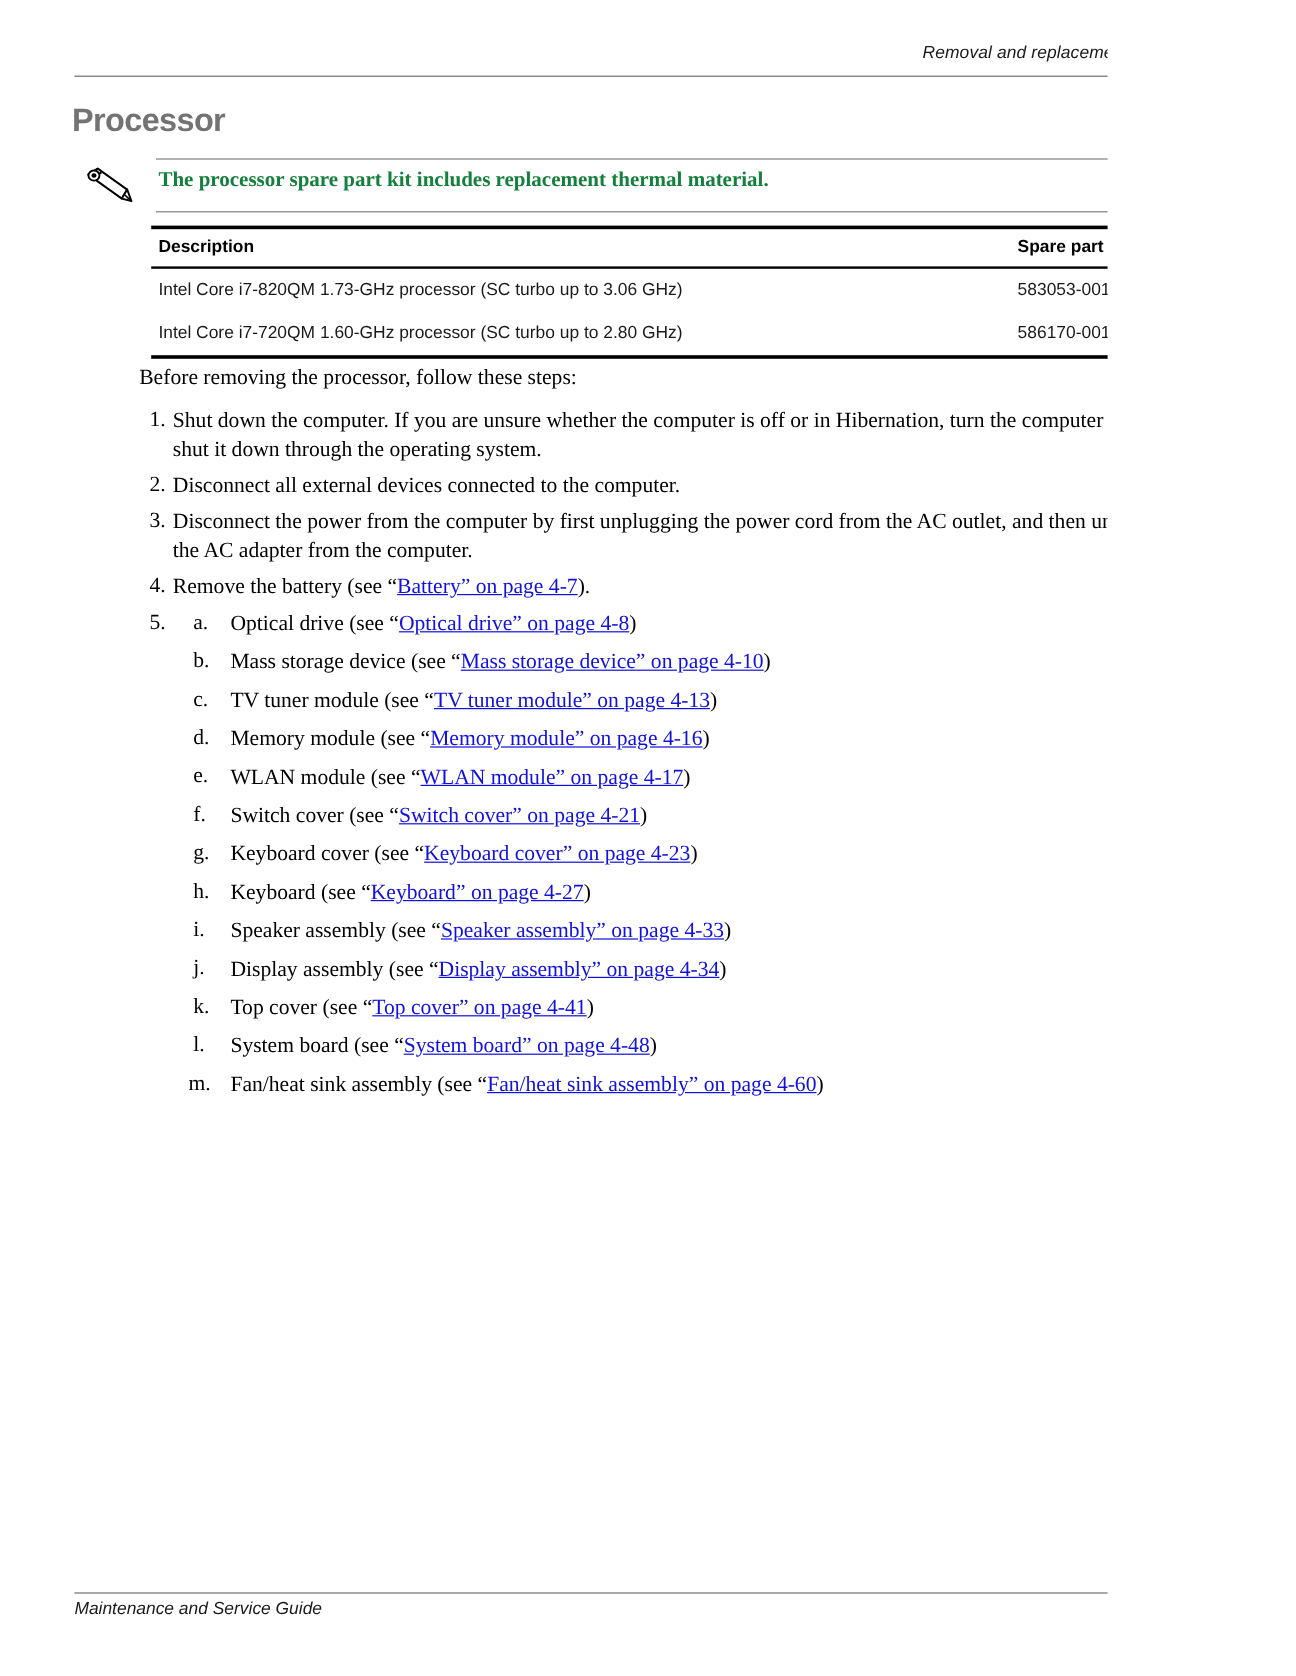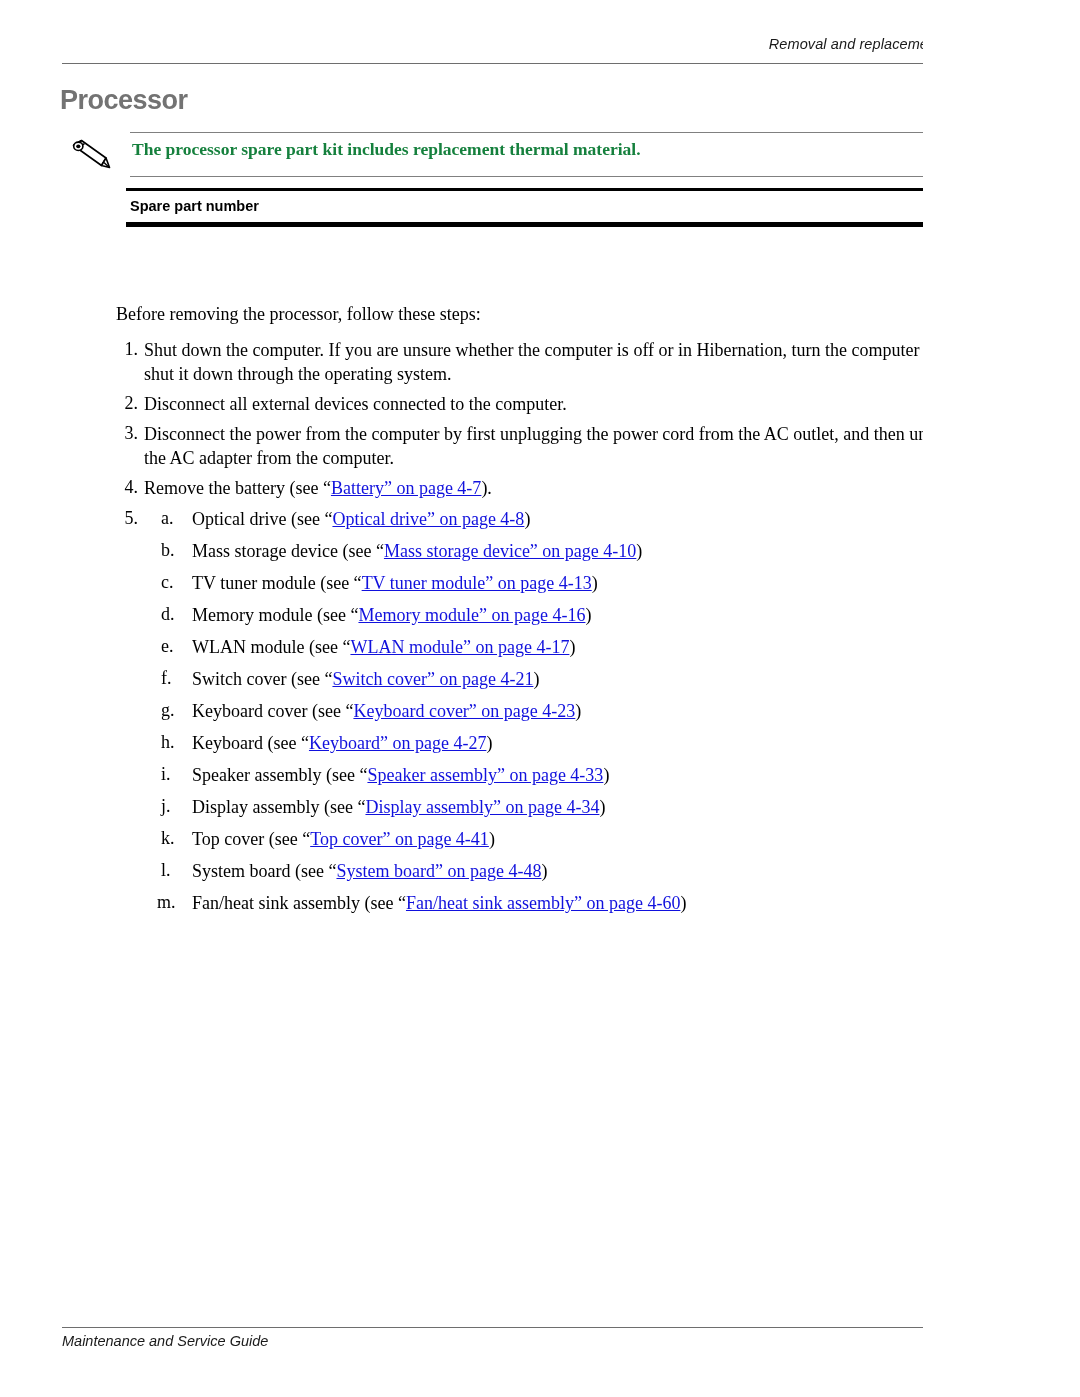--- a/index.html
+++ b/index.html
@@ -241,24 +241,35 @@
         <path d="M36 24.5 L40.2 28.4" stroke="#000" stroke-width="1.4"></path>
       </svg>
     </div>
     <div class="note-text">The processor spare part kit includes replacement thermal material.</div>
     <div class="note-rule bottom"></div>
   </div>
 
   <div class="parts-table">
     <div class="rule-thick"></div>
     <div class="trow thead">
+      <div class="tcell c-desc">Description</div>
       <div class="tcell c-part">Spare part number</div>
     </div>
     <div class="rule-thin"></div>
 
+    <div class="tbody">
+      <div class="trow">
+        <div class="tcell c-desc">Intel Core i7-820QM 1.73-GHz processor (SC turbo up to 3.06 GHz)</div>
+        <div class="tcell c-part">583053-001</div>
+      </div>
+      <div class="trow">
+        <div class="tcell c-desc">Intel Core i7-720QM 1.60-GHz processor (SC turbo up to 2.80 GHz)</div>
+        <div class="tcell c-part">586170-001</div>
+      </div>
+    </div>
     <div class="rule-thick"></div>
   </div>
 
   <div class="prose">
     <div>Before removing the processor, follow these steps:</div>
 
     <ol class="steps">
       <li>
         <span class="marker">1.</span>
         <span class="body">Shut down the computer. If you are unsure whether the computer is off or in Hibernation, turn the computer on, and then shut it down through the operating system.</span>

